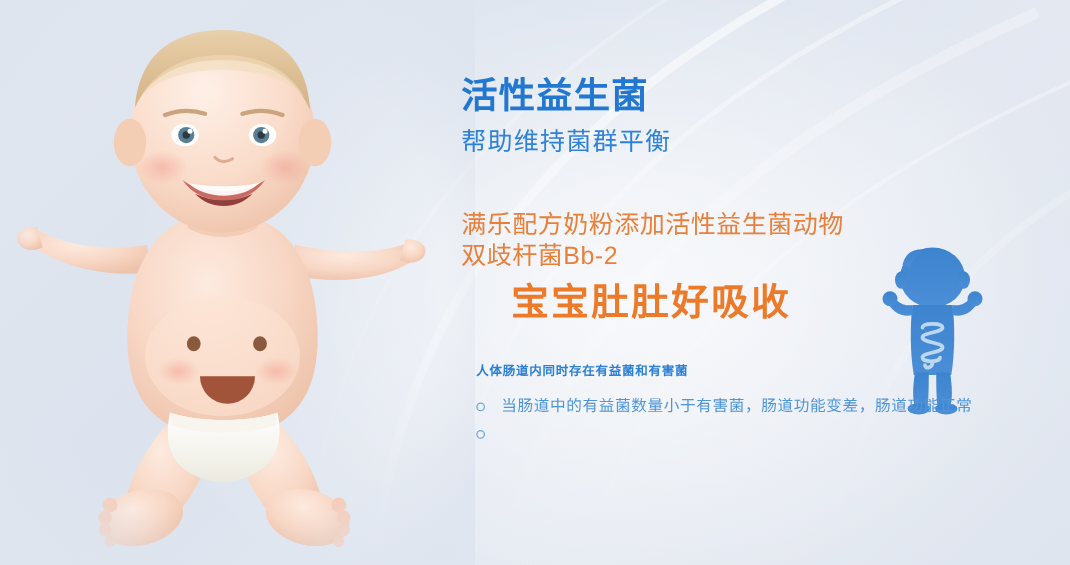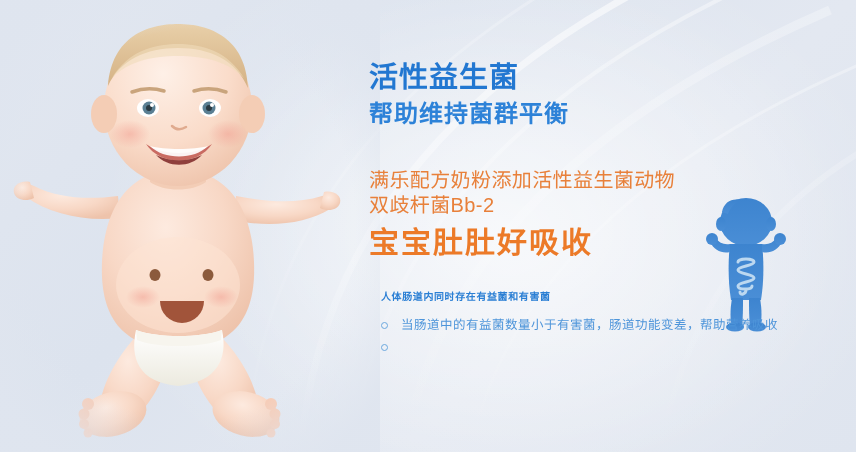--- a/index.html
+++ b/index.html
@@ -57,23 +57,23 @@
   }
   .headline-1 {
     font-size: 29px;
     line-height: 36px;
     font-weight: 700;
     color: #2277d1;
     letter-spacing: 1px;
     white-space: nowrap;
   }
   .headline-2 {
-    font-size: 24px;
+    font-size: 20px;
     line-height: 38px;
-    font-weight: 700;
+    font-weight: 400;
     color: #2d82d8;
     letter-spacing: 1px;
     white-space: nowrap;
   }
 
   .product-block {
     position: absolute;
     left: 4px;
     top: 168px;
   }
@@ -86,20 +86,21 @@
     white-space: nowrap;
   }
   .product-emphasis {
     margin-top: 6px;
     font-size: 30px;
     line-height: 38px;
     font-weight: 700;
     color: #ec7a28;
     letter-spacing: 2px;
     white-space: nowrap;
+    margin-left: 40px;
   }
 
   .facts-block {
     position: absolute;
     left: 16px;
     top: 288px;
     width: 470px;
   }
   .facts-title {
     font-size: 10px;
@@ -334,21 +335,21 @@
       <div class="product-line">满乐配方奶粉添加活性益生菌动物</div>
       <div class="product-line">双歧杆菌Bb-2</div>
       <div class="product-emphasis">宝宝肚肚好吸收</div>
     </div>
 
     <div class="facts-block">
       <div class="facts-title">人体肠道内同时存在有益菌和有害菌</div>
       <ul class="facts-list">
         <li class="fact-item">
           <span class="fact-bullet"></span>
-          <span class="fact-text">当肠道中的有益菌数量小于有害菌，肠道功能变差，帮助营养吸收</span>
+          <span class="fact-text">当肠道中的有益菌数量小于有害菌，肠道功能变差，肠道功能正常</span>
         </li>
         <li class="fact-item">
           <span class="fact-bullet"></span>
         </li>
       </ul>
     </div>
 
   </div>
 </div>
 

